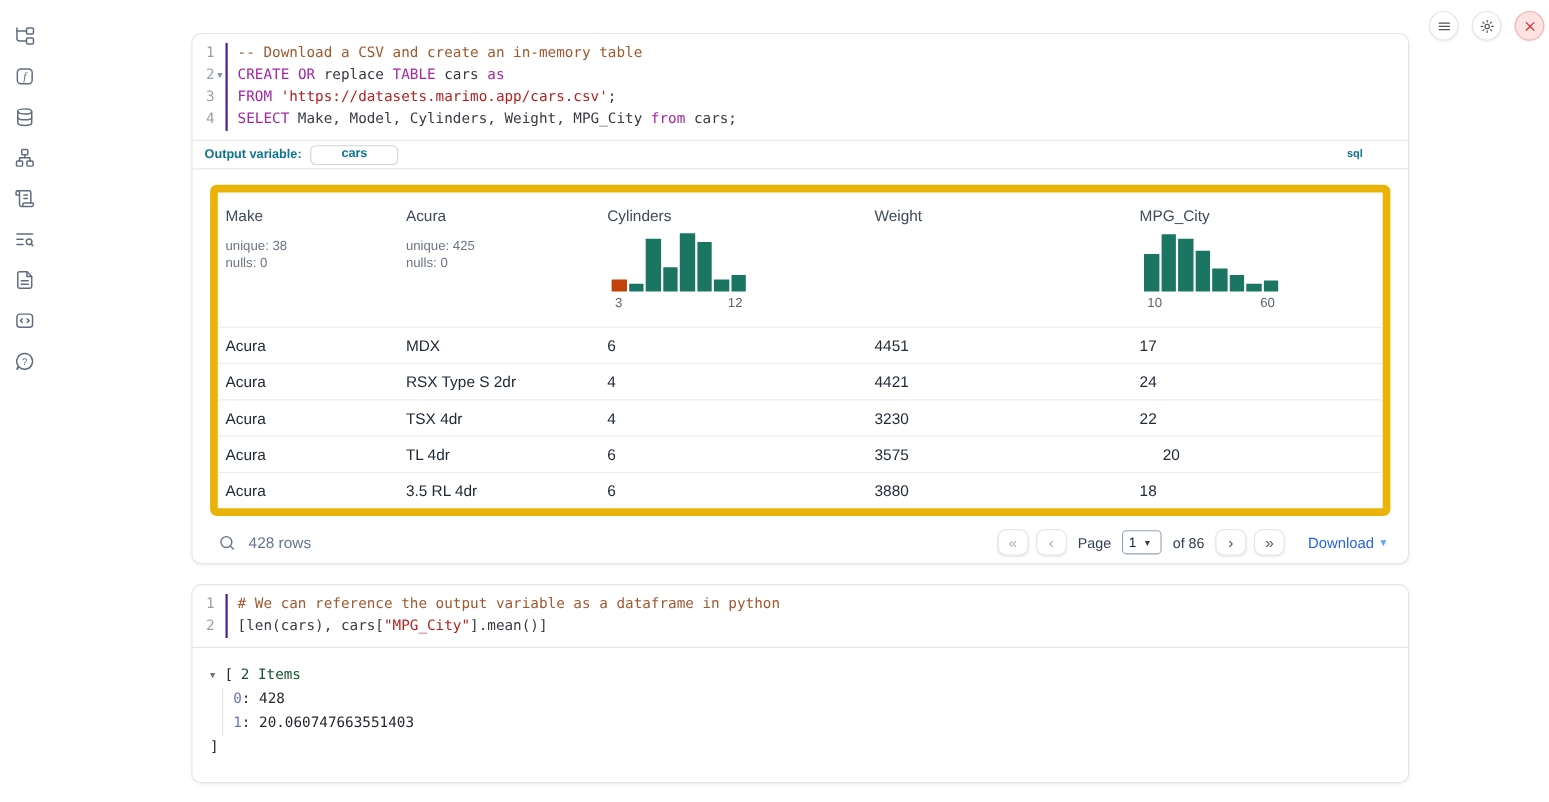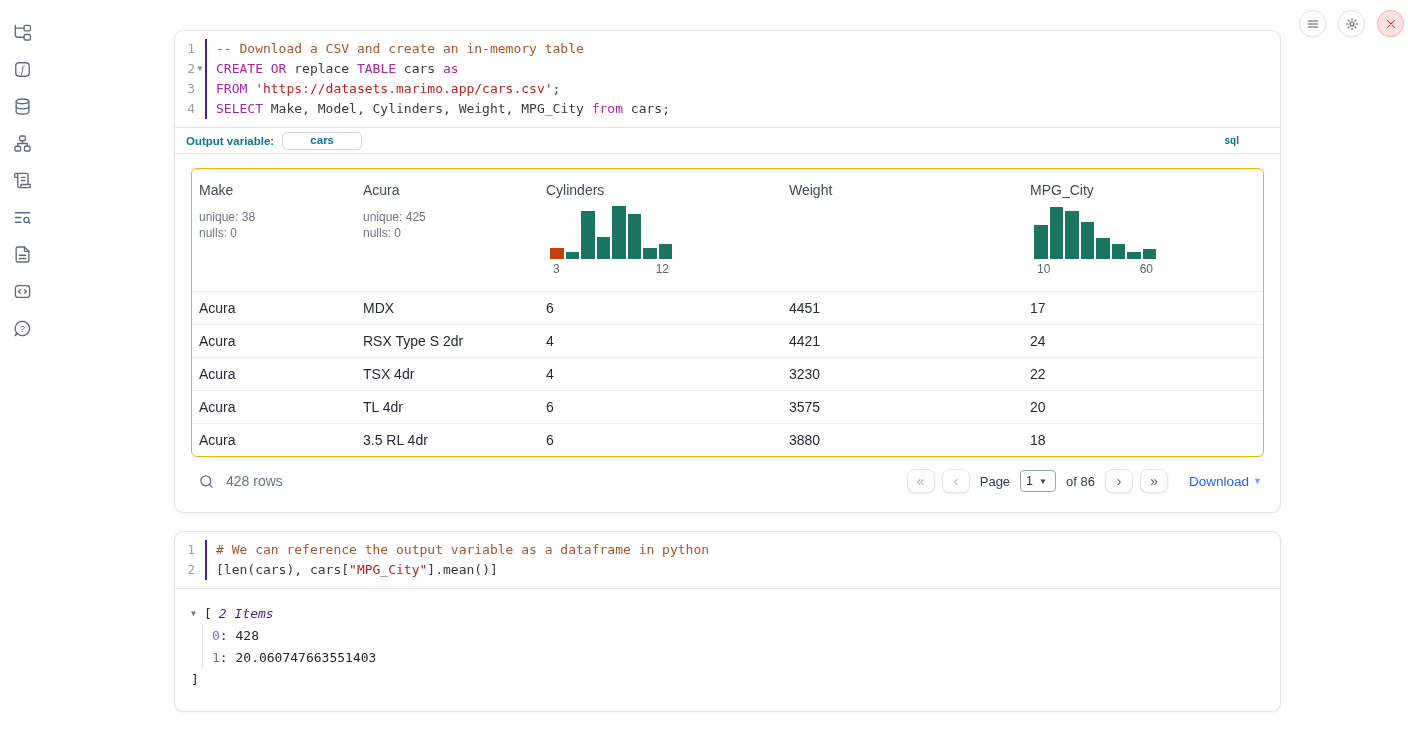--- a/index.html
+++ b/index.html
@@ -53,21 +53,21 @@
   .outvar-row { height:25px; display:flex; align-items:center; padding:0 11px; gap:8px;text-align:center; }
   .outvar-label { font-size:11.5px; font-weight:bold; color:#0e7490; }
   .outvar-input {
     width:80px; height:18px; border:1px solid #cbd5e1; border-radius:5px;
     font-size:11.5px; font-weight:bold; color:#0e7490; padding:1px 7px 0; background:#fff;
   }
   .lang-badge { margin-left:auto; margin-right:30px; font-size:10px; font-weight:bold; color:#0e7490; }
 
   
   .cell-output { padding:14px 16px 0; }
-  .data-table { border:1px solid #eab308; border-radius:6px; overflow:hidden; background:#fff; }
+  .data-table { border:7px solid #eab308; border-radius:6px; overflow:hidden; background:#fff; }
   .thead { display:flex; padding:13px 0 0; height:122px; }
   .th { padding:0 0 0 7px; cursor:pointer; }
   .col-name { font-size:14px; color:#3f4a5a; line-height:17px; }
   .col-stats { margin-top:10px; font-size:12px; color:#6b7686; line-height:16px; }
   .hist { margin-top:5px; margin-left:4px; width:122px; }
   .hist-bars { height:55px; display:flex; align-items:flex-end; gap:2px; }
   .hist-bars .bar { flex:1; background:#1a7563; border-radius:0.5px; }
   .hist-bars .bar.hl { background:#c2410c; }
   .hist-labels { display:flex; justify-content:space-between; padding:0 3px; margin-top:3px; font-size:12px; color:#5b6573; }
 
@@ -93,21 +93,21 @@
     font-size:12.5px; color:#1f2937; background:#fff;
   }
   .page-select .sel-caret { font-size:8px; color:#334155; }
   .download { margin-left:14px; display:flex; align-items:center; gap:4px; color:#2563eb; font-size:13.5px; cursor:pointer; }
   .download .dl-caret { font-size:9px; color:#60a5fa; }
 
   
   .tree-output { padding:14px 0 0 16px; font-family:"DejaVu Sans Mono", monospace; font-size:13px; line-height:22px; color:#24292f; }
   .tree-row1 { display:flex; align-items:center; }
   .tree-caret { width:13px; color:#6b7280; font-size:8px; cursor:pointer; }
-  .items-label { color:#4c1d95; font-style:italic; margin-left:7px; }
+  .items-label { color:#14532d; margin-left:7px; }
   .tree-children { margin-left:11px; border-left:1px solid #dfe5ec; padding-left:9px; }
   .tree-key { color:#6673c9; }
 </style>
 </head>
 <body>
 
 <nav class="sidebar">
   <span class="side-icon">
     <svg viewBox="0 0 24 24">
         <rect x="14" y="3" width="8" height="7" rx="1.5"></rect>
@@ -303,21 +303,21 @@
             <span class="tcell" style="width: 183px; flex: 0 0 auto;">TSX 4dr</span>
             <span class="tcell" style="width: 243px; flex: 0 0 auto;">4</span>
             <span class="tcell" style="width: 241px; flex: 0 0 auto;">3230</span>
             <span class="tcell" style="flex: 1 1 0%;">22</span>
           </div>
           <div class="trow">
             <span class="tcell" style="width: 164px; flex: 0 0 auto;">Acura</span>
             <span class="tcell" style="width: 183px; flex: 0 0 auto;">TL 4dr</span>
             <span class="tcell" style="width: 243px; flex: 0 0 auto;">6</span>
             <span class="tcell" style="width: 241px; flex: 0 0 auto;">3575</span>
-            <span class="tcell" style="flex: 1 1 0%;">20</span>
+            <span class="tcell" style="flex: 1 1 0%; margin-left: 21px;">20</span>
           </div>
           <div class="trow">
             <span class="tcell" style="width: 164px; flex: 0 0 auto;">Acura</span>
             <span class="tcell" style="width: 183px; flex: 0 0 auto;">3.5 RL 4dr</span>
             <span class="tcell" style="width: 243px; flex: 0 0 auto;">6</span>
             <span class="tcell" style="width: 241px; flex: 0 0 auto;">3880</span>
             <span class="tcell" style="flex: 1 1 0%;">18</span>
           </div>
         </div>
     </div>

